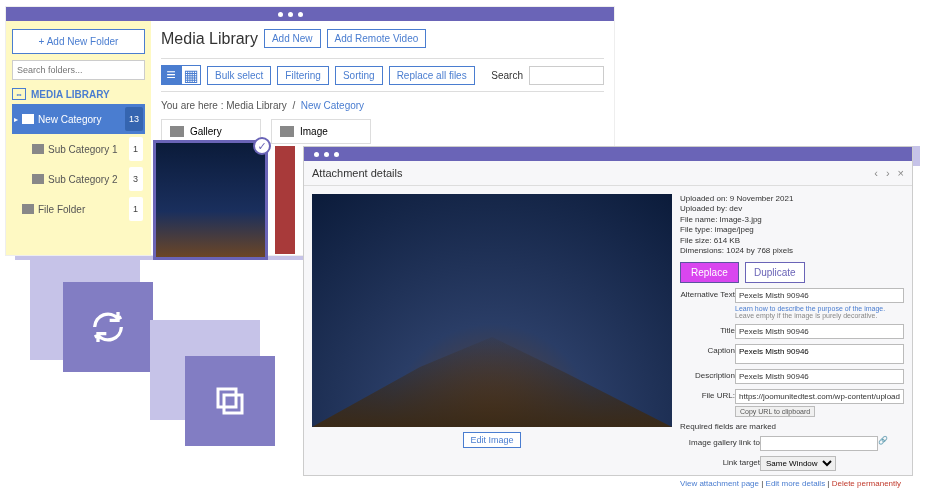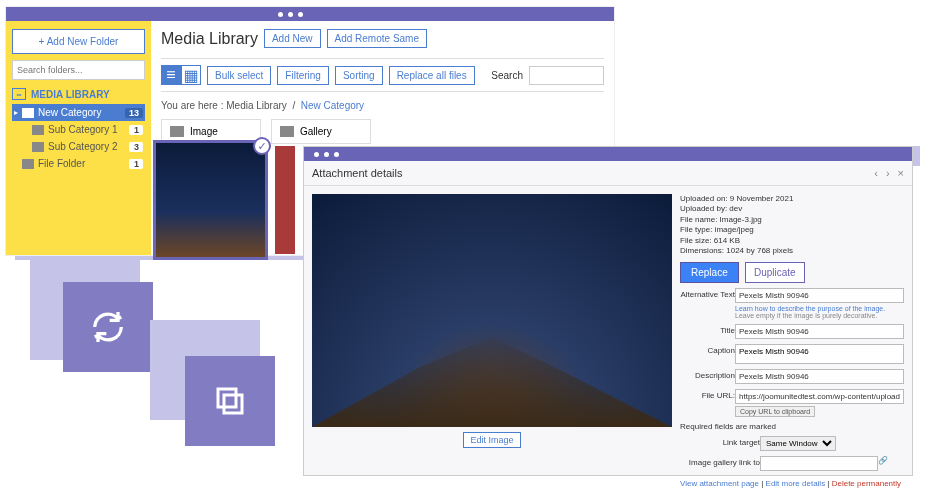--- a/index.html
+++ b/index.html
@@ -14,35 +14,35 @@
   .decof2 { left: 185px; top: 356px; width: 90px; height: 90px; }
   .deco-front svg { stroke: #fff; fill: none; stroke-width: 2; }
 
   
   .win-main { position: absolute; left: 5px; top: 6px; width: 610px; height: 250px; background: #fff; border: 1px solid #eee; }
   .win-main-shadow { position: absolute; left: 15px; top: 240px; width: 610px; height: 20px; background: #c6c3e8; z-index: -1; }
   .titlebar { background: #6a64b7; height: 14px; display: flex; align-items: center; padding: 0 0 0 272px; gap: 5px; }
   .dot { width: 5px; height: 5px; border-radius: 50%; background: #fff; }
 
   .main-body { display: flex; height: calc(100% - 14px); }
-  .sidebar { width: 145px; background: #fde047; padding: 8px 6px; font-size: 10px; color: #555; }
+  .sidebar { width: 145px; background: #fef9c3; padding: 8px 6px; font-size: 10px; color: #555; }
   .btn-add-folder { width: 100%; border: 1px solid #4a7dd0; background: #fff; color: #4a7dd0; font-size: 10px; padding: 6px; cursor: pointer; }
   .search-folders { width: 100%; margin-top: 6px; border: 1px solid #ccc; padding: 4px; font-size: 9px; color: #999; }
   .lib-row { display: flex; align-items: center; gap: 5px; margin-top: 8px; color: #4a7dd0; font-weight: bold; font-size: 10px; }
   .lib-icon { width: 14px; height: 12px; border: 1px solid #4a7dd0; display: flex; align-items: center; justify-content: center; font-size: 7px; }
   .tree { margin-top: 4px; }
   .tree-item { display: flex; align-items: center; justify-content: space-between; padding: 3px 2px; font-size: 10px; cursor: pointer; }
   .tree-item.active { background: #4a7dd0; color: #fff; }
   .tree-left { display: flex; align-items: center; gap: 4px; }
   .tree-left::before { content: "▸"; font-size: 8px; color: #888; visibility: hidden; }
   .tree-item.expandable .tree-left::before { visibility: visible; }
   .tree-item.active .tree-left::before { color: #fff; }
   .folder-ico { width: 12px; height: 10px; background: #888; display: inline-block; }
   .tree-item.active .folder-ico { background: #fff; }
-  .badge { background: #fff; color: #444; font-size: 9px; padding: 0 4px; border-radius: 2px; min-width: 14px; text-align: right; font-weight: bold; }
+  .badge { background: #fff; color: #444; font-size: 9px; padding: 7px 4px; border-radius: 2px; min-width: 14px; text-align: left; }
   .tree-item.active .badge { background: #3565b0; color: #fff; }
   .tree-sub { padding-left: 10px; }
 
   .content { flex: 1; padding: 8px 10px; }
   .content-header { display: flex; align-items: center; gap: 6px; }
   .content-title { font-size: 16px; color: #333; }
   .pill { border: 1px solid #4a7dd0; color: #4a7dd0; background: #fff; font-size: 10px; padding: 3px 7px; cursor: pointer; }
   .toolbar { display: flex; align-items: center; gap: 6px; margin-top: 10px; border-bottom: 1px solid #ddd; border-top: 1px solid #ddd; padding: 6px 0; }
   .view-toggle { display: flex; }
   .vt-btn { width: 20px; height: 20px; border: 1px solid #4a7dd0; display: flex; align-items: center; justify-content: center; cursor: pointer; }
@@ -72,21 +72,21 @@
   .modal-nav span { cursor: pointer; }
   .modal-body { display: flex; gap: 8px; padding: 8px; height: 270px; }
   .preview-col { width: 360px; display: flex; flex-direction: column; align-items: center; }
   .preview { width: 360px; height: 255px; background: radial-gradient(circle at 50% 100%, #6b4626 0%, #2a3d66 35%, #0b1b3a 100%); position: relative; }
   .mountain { position: absolute; bottom: 0; left: 0; right: 0; height: 100px; background: linear-gradient(to top, #3a2a18, transparent); clip-path: polygon(0 100%, 30% 40%, 50% 10%, 70% 45%, 100% 100%); }
   .edit-link { border: 1px solid #4a7dd0; color: #4a7dd0; font-size: 9px; padding: 2px 6px; margin-top: 5px; cursor: pointer; background: #fff; }
 
   .meta-col { flex: 1; font-size: 8px; color: #333; }
   .meta-list div { line-height: 1.3; }
   .btnrow { margin-top: 6px; }
-  .btn-replace { background: #3b82f6; color: #fff; border: 1px solid #5a54a0; font-size: 10px; padding: 4px 10px; cursor: pointer; }
+  .btn-replace { background: #d946ef; color: #fff; border: 1px solid #5a54a0; font-size: 10px; padding: 4px 10px; cursor: pointer; }
   .btn-dup { background: #fff; color: #6a64b7; border: 1px solid #6a64b7; font-size: 10px; padding: 4px 8px; cursor: pointer; margin-left: 4px; }
   .field-row { display: flex; align-items: flex-start; margin-top: 5px; }
   .field-lbl { width: 55px; text-align: right; font-size: 8px; color: #333; padding-top: 2px; }
   .field-inp { flex: 1; border: 1px solid #bbb; font-size: 8px; padding: 2px 3px; background: #fff; color: #333; }
   .field-ta { flex: 1; border: 1px solid #bbb; font-size: 8px; padding: 2px 3px; height: 20px; background: #fff; resize: none; }
   .hint { font-size: 7px; color: #4a7dd0; margin-top: 2px; }
   .hint .muted { color: #888; }
   .copy-btn { border: 1px solid #bbb; font-size: 7px; padding: 1px 4px; margin-top: 2px; cursor: pointer; color: #555; background: #f0f0f0; }
   .req-note { font-size: 8px; color: #333; margin-top: 5px; }
   .link-target select { border: 1px solid #bbb; font-size: 8px; padding: 1px; }
@@ -157,21 +157,21 @@
             </span>
           <span class="badge">1</span>
         </div>
       </div>
     </div>
 
     <div class="content">
       <div class="content-header">
         <span class="content-title">Media Library</span>
         <button class="pill">Add New</button>
-        <button class="pill">Add Remote Same</button>
+        <button class="pill">Add Remote Video</button>
       </div>
       <div class="toolbar">
         <div class="view-toggle">
           <div class="vt-btn active-v">≡</div>
           <div class="vt-btn">▦</div>
         </div>
         <button class="pill">Bulk select</button>
         <button class="pill">Filtering</button>
         <button class="pill">Sorting</button>
         <button class="pill">Replace all files</button>
@@ -180,25 +180,25 @@
       </div>
       <div class="breadcrumb">
         <span>You are here  :</span>
         <span>Media Library</span>
         &nbsp;<span>/</span>&nbsp;
         <a href="#">New Category</a>
       </div>
       <div class="folders-row">
         <div class="folder-card">
           <span class="folder-card-ico"></span>
-          <span>Image</span>
+          <span>Gallery</span>
         </div>
         <div class="folder-card">
           <span class="folder-card-ico"></span>
-          <span>Gallery</span>
+          <span>Image</span>
         </div>
       </div>
     </div>
   </div>
 </div>
 
 <div class="thumb2"></div>
 <div class="thumb-sel">
   <span class="check">✓</span>
 </div>
@@ -258,28 +258,28 @@
         <input class="field-inp" value="Pexels Misth 90946" style="">
       </div>
       <div class="field-row">
         <span class="field-lbl">File URL:</span>
         <div style="flex:1">
           <input class="field-inp" style="width: 100%;" value="https://joomunitedtest.com/wp-content/uploads">
           <button class="copy-btn">Copy URL to clipboard</button>
         </div>
       </div>
       <div class="req-note">Required fields are marked</div>
+      <div class="field-row">
+        <span class="field-lbl" style="width:80px">Image gallery link to</span>
+        <input class="field-inp" style="flex: 0 0 110px;">
+        <span>🔗</span>
+      </div>
       <div class="field-row link-target">
         <span class="field-lbl" style="width:80px">Link target</span>
         <select><option>Same Window</option></select>
-      </div>
-      <div class="field-row">
-        <span class="field-lbl" style="width:80px">Image gallery link to</span>
-        <input class="field-inp" style="flex: 0 0 110px;">
-        <span>🔗</span>
       </div>
       <div class="links-row">
         <a href="#">View attachment page</a> |
         <a href="#">Edit more details</a> |
         <a href="#" class="del">Delete permanently</a>
       </div>
     </div>
   </div>
 </div>
 

